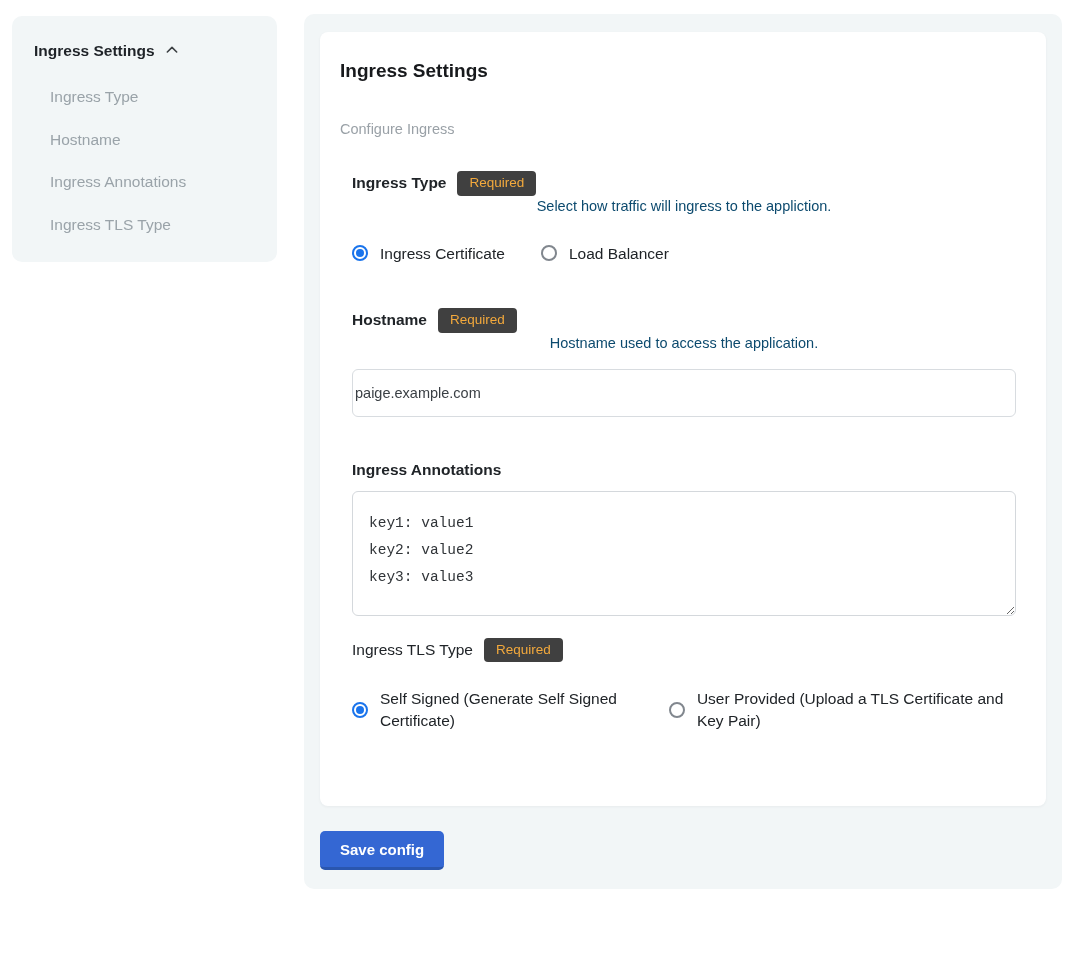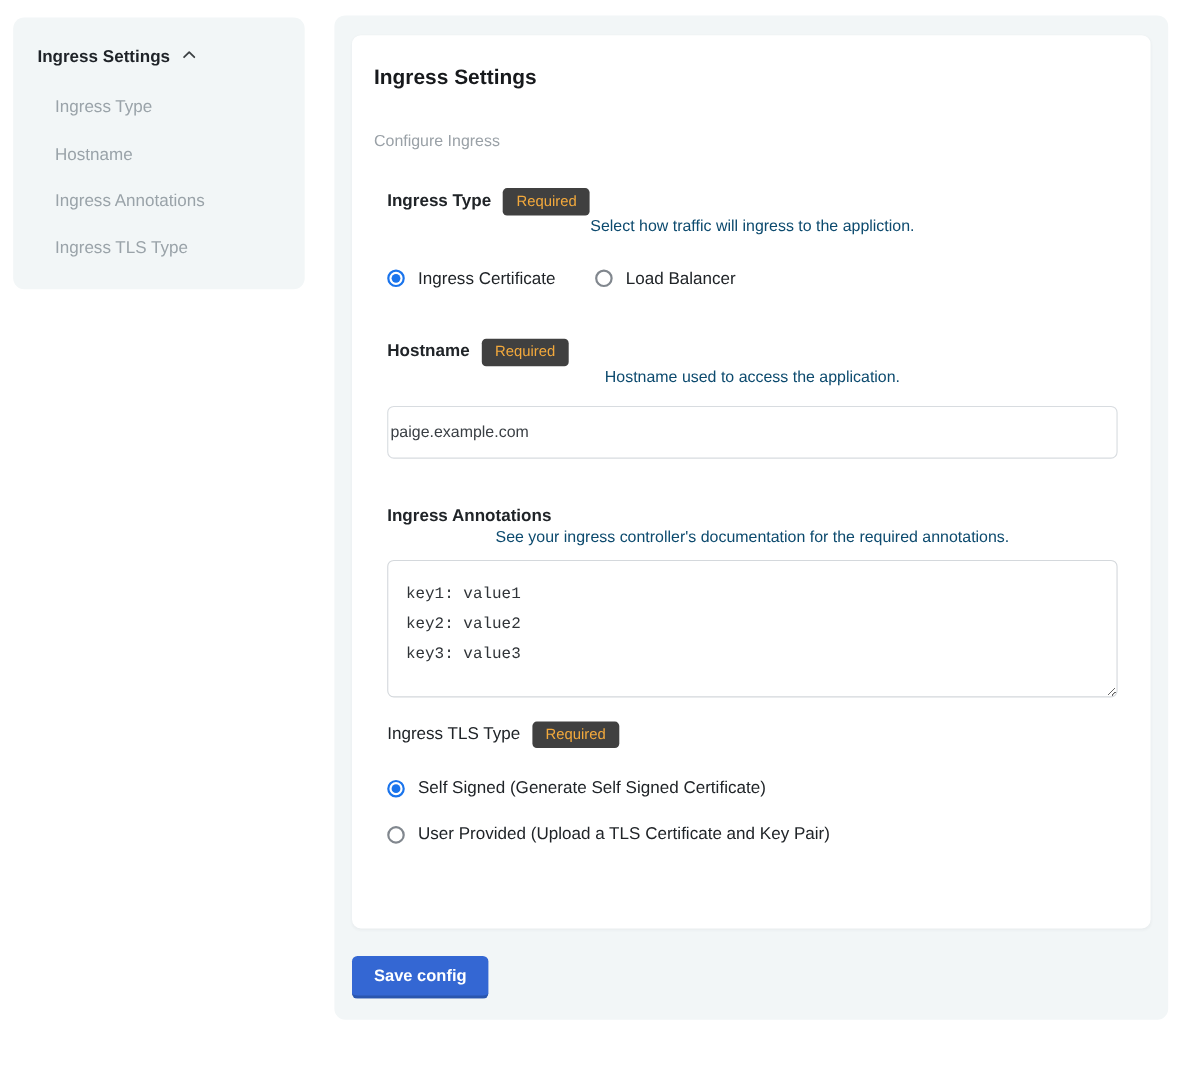--- a/index.html
+++ b/index.html
@@ -102,21 +102,21 @@
   }
 
   
   .radio-row {
     display: flex;
     gap: 36px;
     margin-top: 29px;
   }
   .radio-stack {
     display: flex;
-    flex-direction: column;
+    flex-direction: row;
     gap: 20px;
     margin-top: 26px;
   }
   .radio-option {
     display: flex;
     align-items: center;
     gap: 12px;
     font-size: 15.5px;
     color: #202428;
     cursor: pointer;
@@ -247,21 +247,20 @@
           <span class="badge">Required</span>
         </div>
         <p class="field-desc">Hostname used to access the application.</p>
         <input class="text-input" type="text" value="paige.example.com" style="">
       </div>
 
       <div class="field mt-xl">
         <div class="field-label-row">
           <span class="field-label">Ingress Annotations</span>
         </div>
-        <p class="field-desc">See your ingress controller's documentation for the required annotations.</p>
         <textarea class="annotations-textarea" spellcheck="false" style="">key1: value1
 key2: value2
 key3: value3</textarea>
       </div>
 
       <div class="field mt-md">
         <div class="field-label-row">
           <span class="field-label w-med">Ingress TLS Type</span>
           <span class="badge">Required</span>
         </div>

